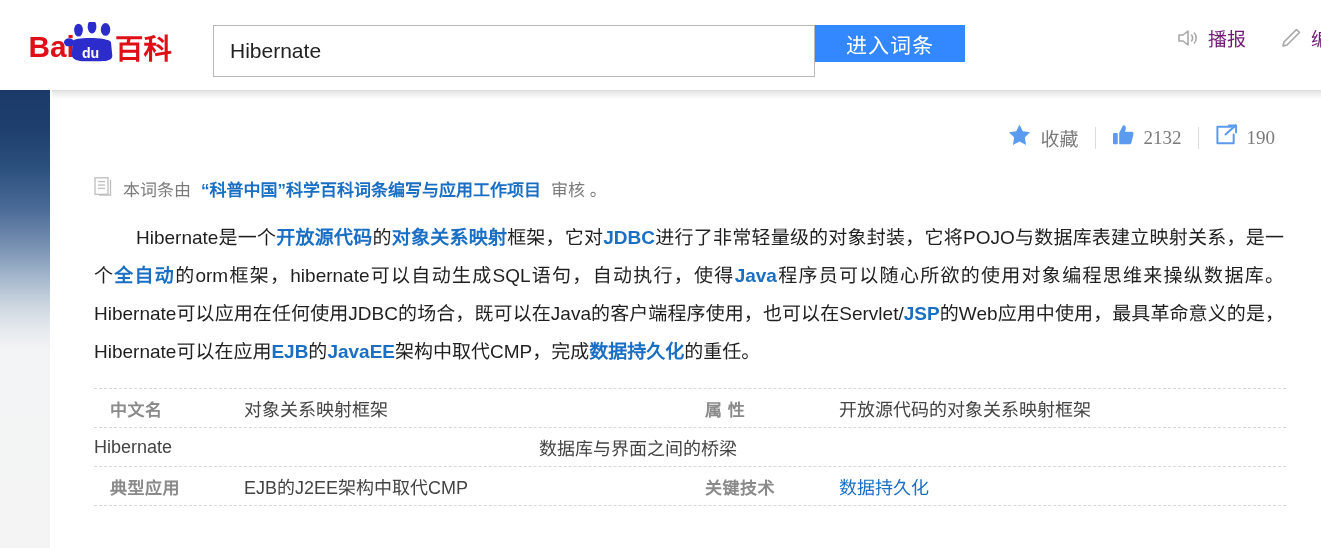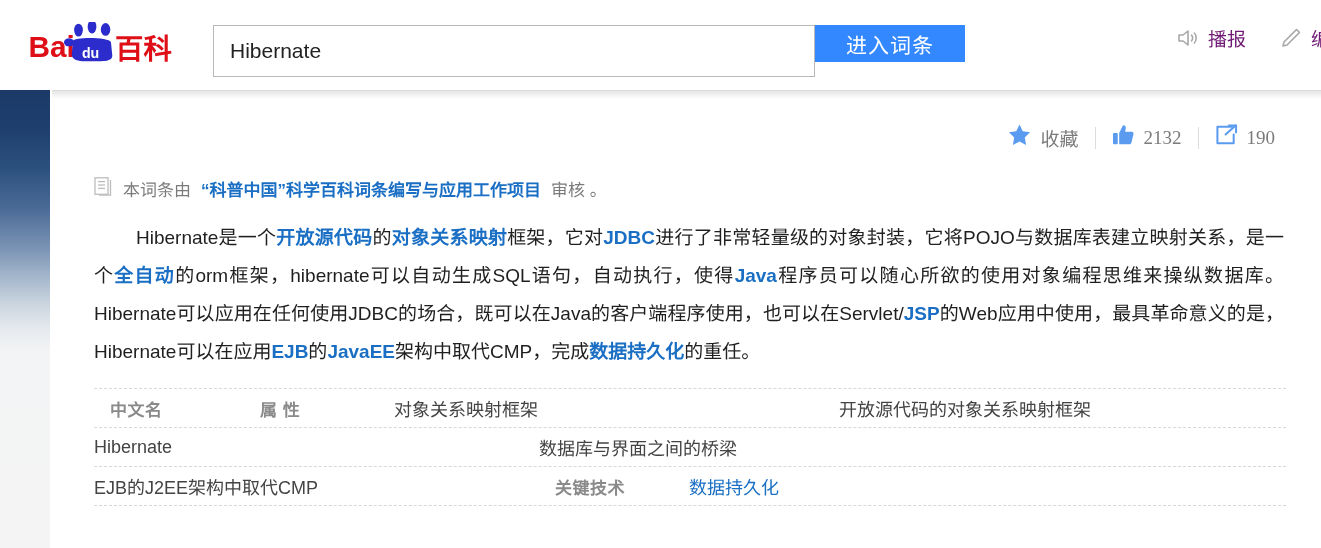--- a/index.html
+++ b/index.html
@@ -335,29 +335,30 @@
       <span>本词条由</span>
         <span class="lnk">“科普中国”科学百科词条编写与应用工作项目</span>
         <span> 审核 。</span>
     </div>
 
     <div id="abstract"><span>Hibernate是一个</span><span class="lnk">开放源代码</span><span>的</span><span class="lnk">对象关系映射</span><span>框架，它对</span><span class="lnk">JDBC</span><span>进行了非常轻量级的对象封装，它将POJO与数据库表建立映射关系，是一个</span><span class="lnk">全自动</span><span>的orm框架，hibernate可以自动生成SQL语句，自动执行，使得</span><span class="lnk">Java</span><span>程序员可以随心所欲的使用对象编程思维来操纵数据库。 Hibernate可以应用在任何使用JDBC的场合，既可以在Java的客户端程序使用，也可以在Servlet/</span><span class="lnk">JSP</span><span>的Web应用中使用，最具革命意义的是，Hibernate可以在应用</span><span class="lnk">EJB</span><span>的</span><span class="lnk">JavaEE</span><span>架构中取代CMP，完成</span><span class="lnk">数据持久化</span><span>的重任。</span></div>
 
     <div id="info-table">
         <div class="info-row">
           <div class="cell lbl">中文名</div>
+          <div class="cell val">对象关系映射框架</div>
           <div class="cell lbl">属 性</div>
-          <div class="cell val">对象关系映射框架</div>
           <div class="cell val">开放源代码的对象关系映射框架</div>
         </div>
         <div class="info-row">
           <div class="cell val">Hibernate</div>
           <div class="cell val">数据库与界面之间的桥梁</div>
         </div>
         <div class="info-row">
+          <div class="cell lbl">典型应用</div>
           <div class="cell val">EJB的J2EE架构中取代CMP</div>
           <div class="cell lbl">关键技术</div>
           <div class="cell val link">数据持久化</div>
         </div>
       </div>
 
   </div>
 </div>
 
 </body></html>

